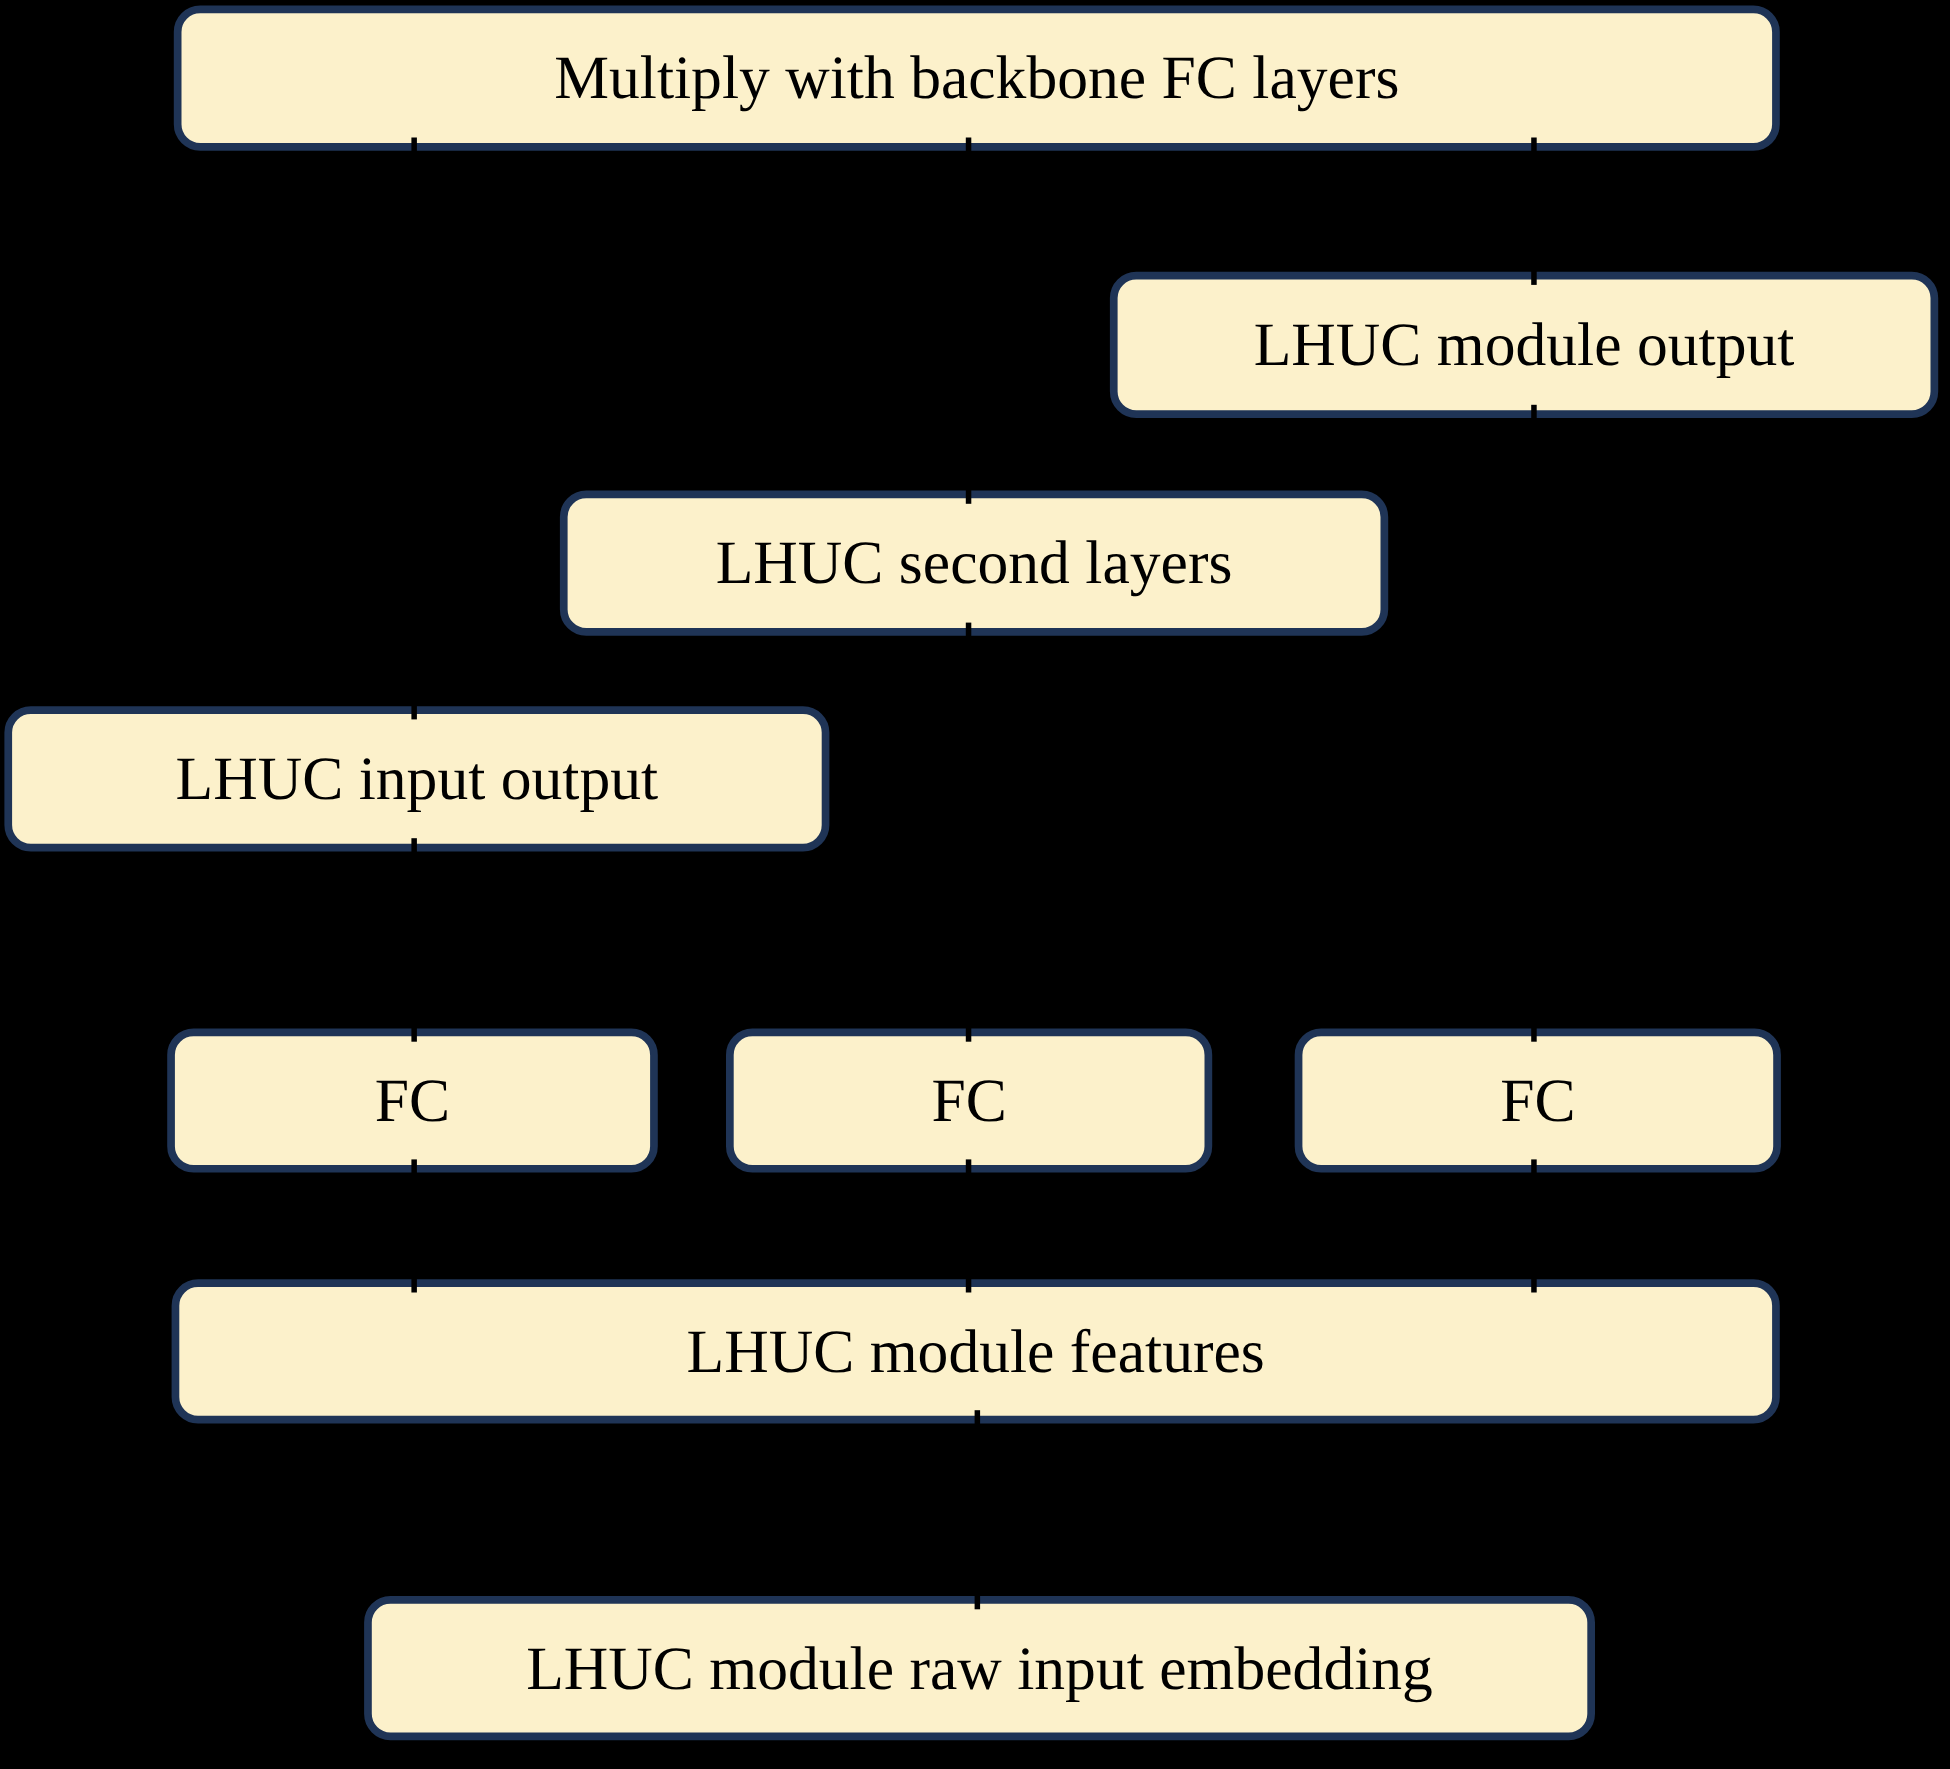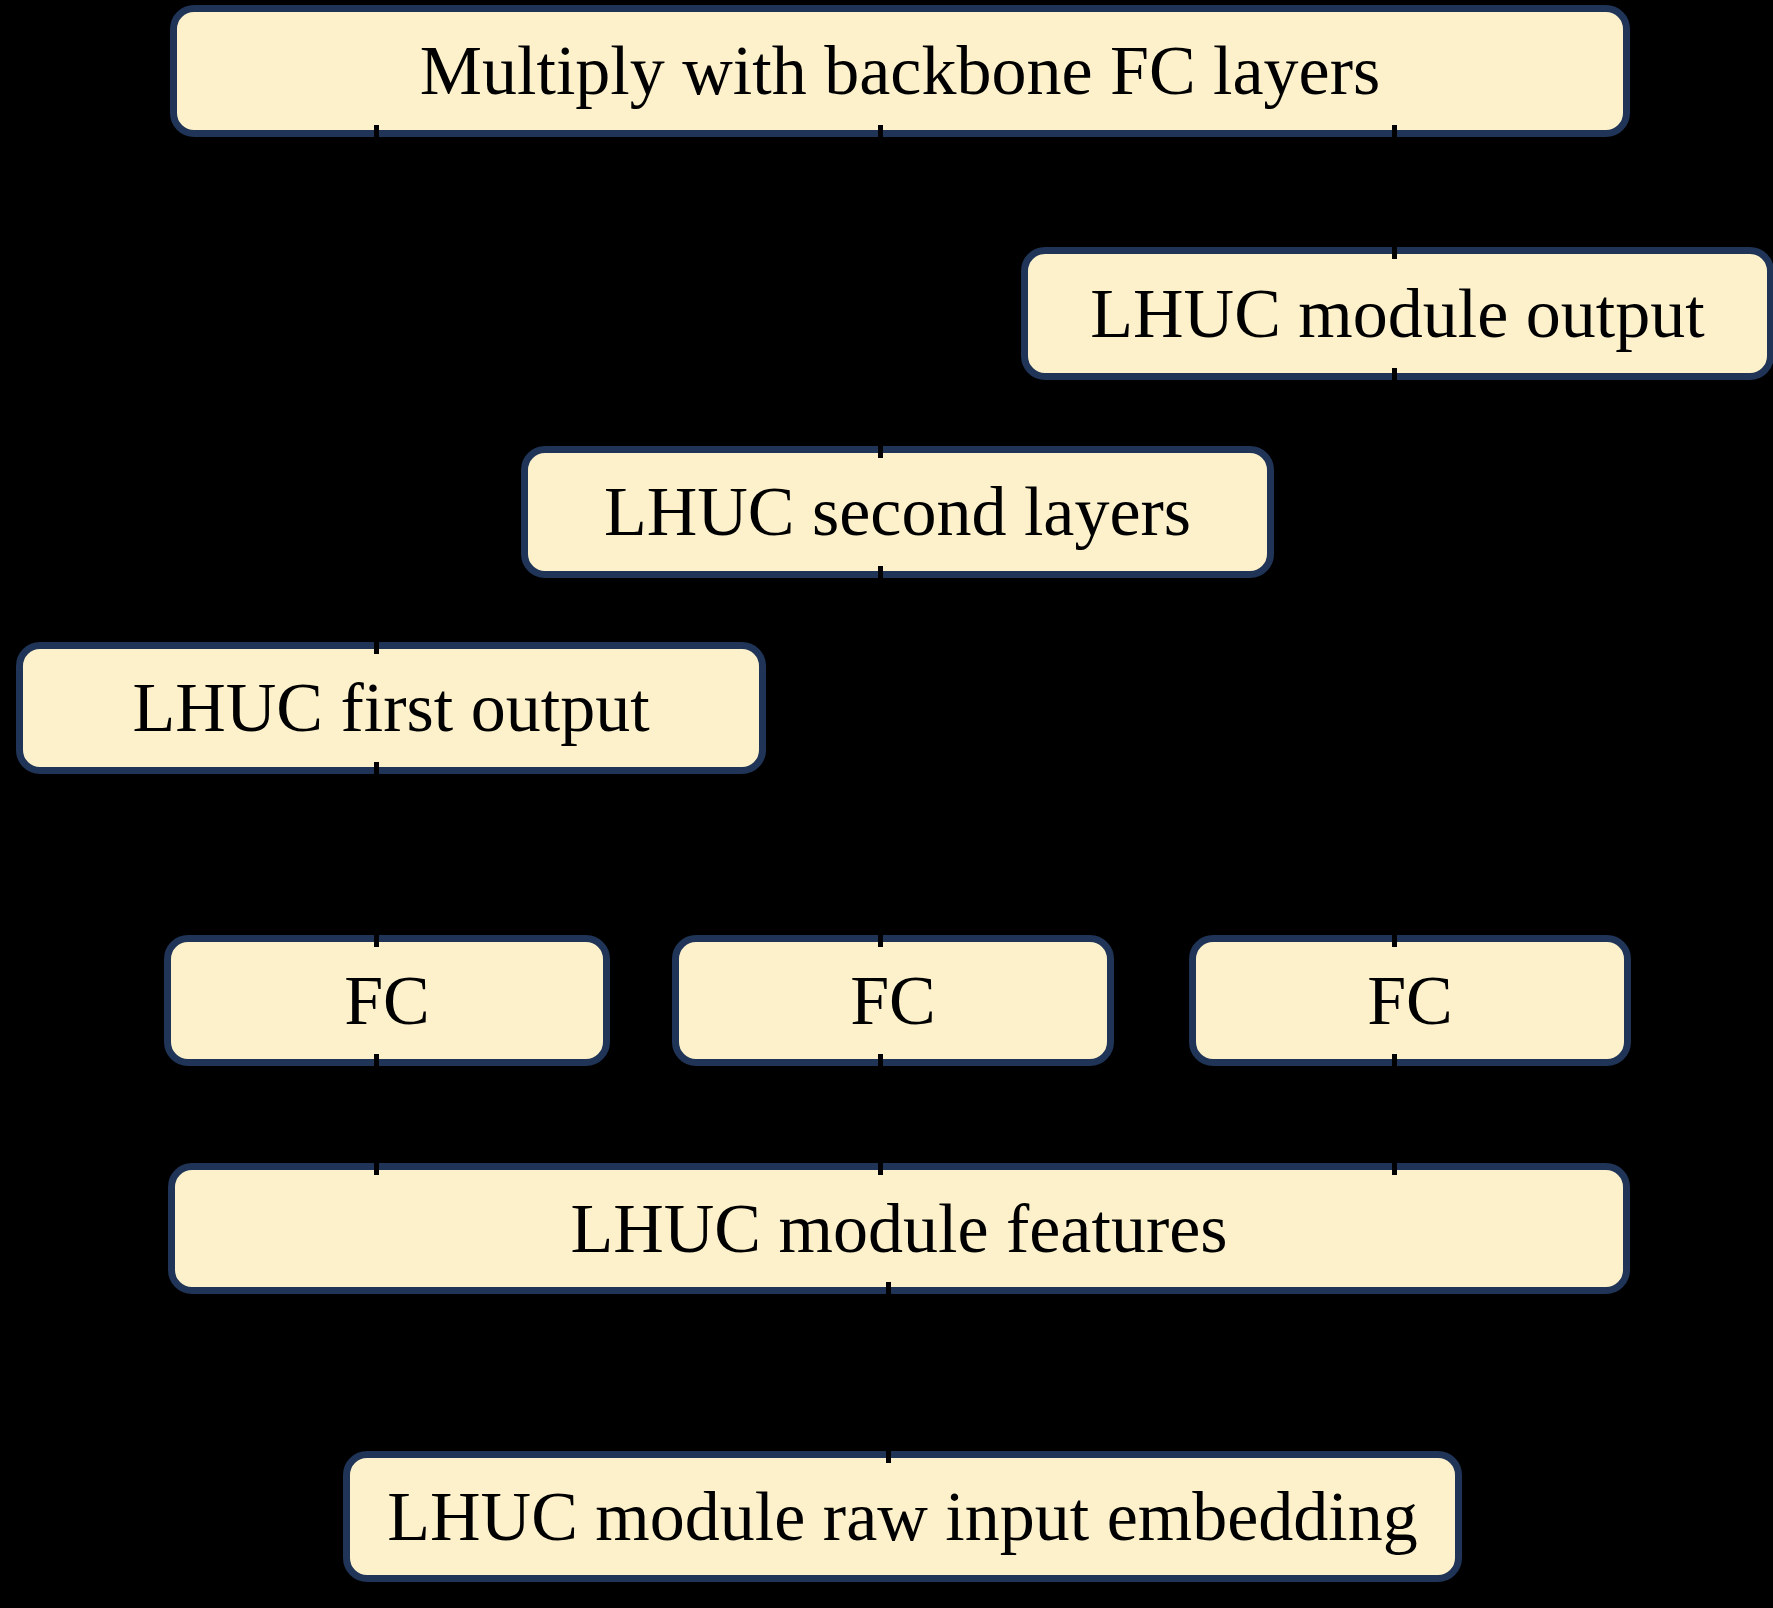--- a/index.html
+++ b/index.html
@@ -18,25 +18,24 @@
   .node {
     position: absolute;
     box-sizing: border-box;
     background: var(--box-fill, #fcf1cb);
     border: 7px solid var(--box-border, #1f3456);
     border-radius: 24px;
     display: flex;
     align-items: center;
     justify-content: center;
     color: var(--text, #000);
-    font-size: 70px;
+    font-size: 56px;
     line-height: 1;
     white-space: nowrap;
     z-index: 1;
-    margin-left: 12px;
   }
   
   .n-multiply   { left: 158px;  top: 5px;    width: 1460px; height: 132px; }
   .n-third      { left: 1009px; top: 247px;  width: 753px;  height: 133px; }
   .n-second     { left: 509px;  top: 446px;  width: 753px;  height: 132px; }
   .n-first      { left: 4px;    top: 642px;  width: 750px;  height: 132px; }
   .n-fc1        { left: 152px;  top: 935px;  width: 446px;  height: 131px; }
   .n-fc2        { left: 660px;  top: 935px;  width: 442px;  height: 131px; }
   .n-fc3        { left: 1177px; top: 935px;  width: 442px;  height: 131px; }
   .n-embedding  { left: 156px;  top: 1163px; width: 1462px; height: 131px; }
@@ -75,21 +74,21 @@
   <div class="connector c8"></div>
   <div class="connector c9"></div>
   <div class="connector c10"></div>
 
   <div class="node n-multiply">Multiply with backbone FC layers</div>
 
   <div class="node n-third">LHUC module output</div>
 
   <div class="node n-second">LHUC second layers</div>
 
-  <div class="node n-first">LHUC first output</div>
+  <div class="node n-first">LHUC input output</div>
 
   <div class="node n-fc1">FC</div>
 
   <div class="node n-fc2">FC</div>
 
   <div class="node n-fc3">FC</div>
 
   <div class="node n-embedding">LHUC module features</div>
 
   <div class="node n-rawinput">LHUC module raw input embedding</div>

